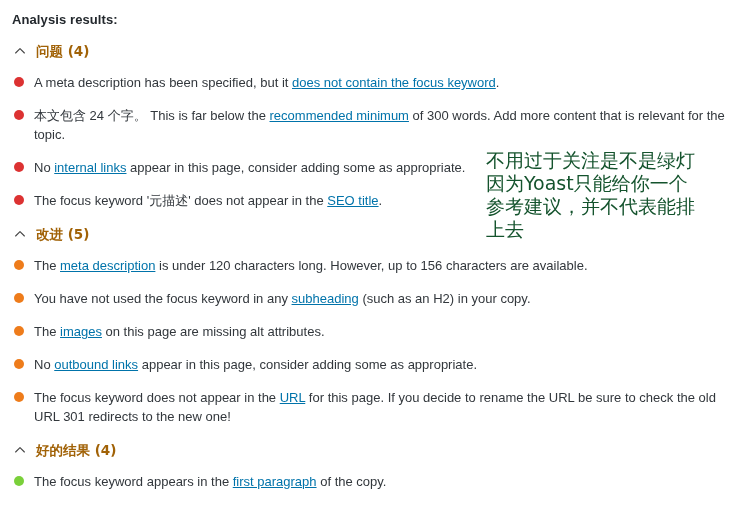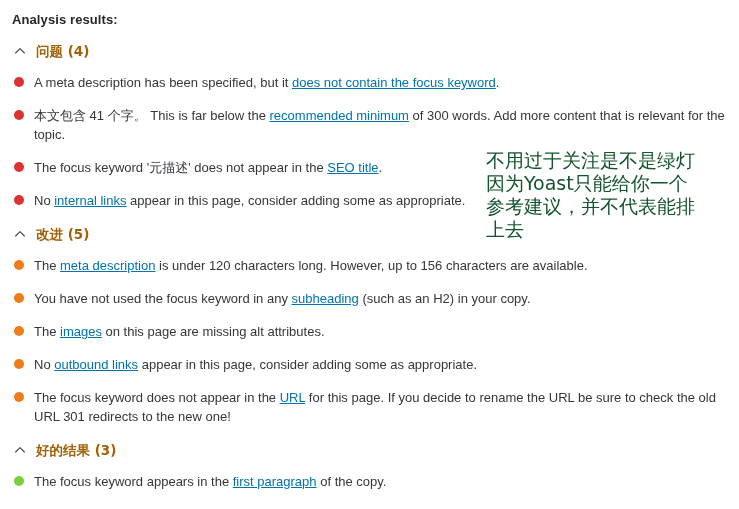--- a/index.html
+++ b/index.html
@@ -132,29 +132,29 @@
           </span>
           <span class="section-title cjk">问题 (4)</span>
         </div>
         <ul class="item-list">
           <li class="analysis-item">
             <span class="bullet red"></span>
             <span class="item-text"><span>A meta description has been specified, but it </span><a href="#">does not contain the focus keyword</a><span>.</span></span>
           </li>
           <li class="analysis-item">
             <span class="bullet red"></span>
-            <span class="item-text"><span>本文包含 41 个字。 This is far below the </span><a href="#">recommended minimum</a><span> of 300 words. Add more content that is relevant for the topic.</span></span>
+            <span class="item-text"><span>本文包含 24 个字。 This is far below the </span><a href="#">recommended minimum</a><span> of 300 words. Add more content that is relevant for the topic.</span></span>
+          </li>
+          <li class="analysis-item">
+            <span class="bullet red"></span>
+            <span class="item-text"><span>No </span><a href="#">internal links</a><span> appear in this page, consider adding some as appropriate.</span></span>
           </li>
           <li class="analysis-item">
             <span class="bullet red"></span>
             <span class="item-text"><span>The focus keyword '元描述' does not appear in the </span><a href="#">SEO title</a><span>.</span></span>
-          </li>
-          <li class="analysis-item">
-            <span class="bullet red"></span>
-            <span class="item-text"><span>No </span><a href="#">internal links</a><span> appear in this page, consider adding some as appropriate.</span></span>
           </li>
         </ul>
       </div>
       <div class="section">
         <div class="section-header">
           <span class="chevron">
             <svg width="12" height="12" viewBox="0 0 12 12" aria-hidden="true">
               <path d="M1.6 8 L6 3.6 L10.4 8" fill="none" stroke="#444" stroke-width="1.1" stroke-linecap="round" stroke-linejoin="round"></path>
             </svg>
           </span>
@@ -183,21 +183,21 @@
           </li>
         </ul>
       </div>
       <div class="section">
         <div class="section-header">
           <span class="chevron">
             <svg width="12" height="12" viewBox="0 0 12 12" aria-hidden="true">
               <path d="M1.6 8 L6 3.6 L10.4 8" fill="none" stroke="#444" stroke-width="1.1" stroke-linecap="round" stroke-linejoin="round"></path>
             </svg>
           </span>
-          <span class="section-title cjk">好的结果 (3)</span>
+          <span class="section-title cjk">好的结果 (4)</span>
         </div>
         <ul class="item-list">
           <li class="analysis-item">
             <span class="bullet green"></span>
             <span class="item-text"><span>The focus keyword appears in the </span><a href="#">first paragraph</a><span> of the copy.</span></span>
           </li>
           <li class="analysis-item">
             <span class="bullet green"></span>
             <span class="item-text"><span>The </span><a href="#">SEO title</a><span> has a nice length.</span></span>
           </li>

